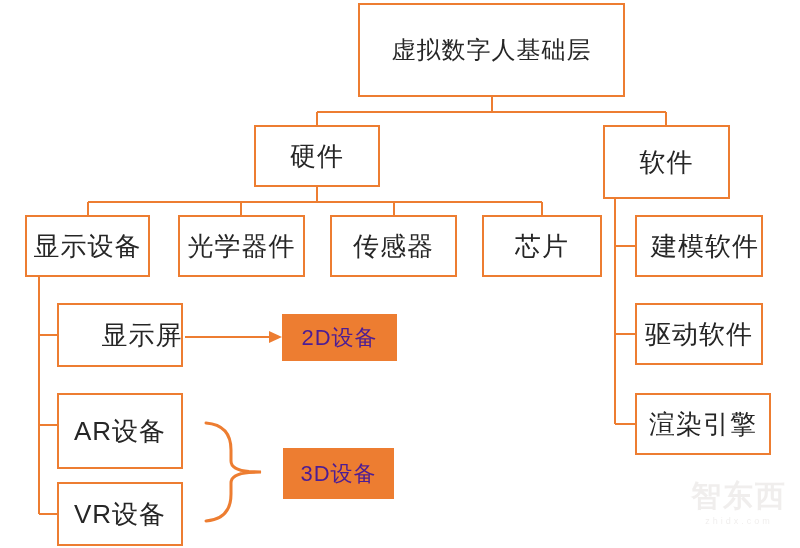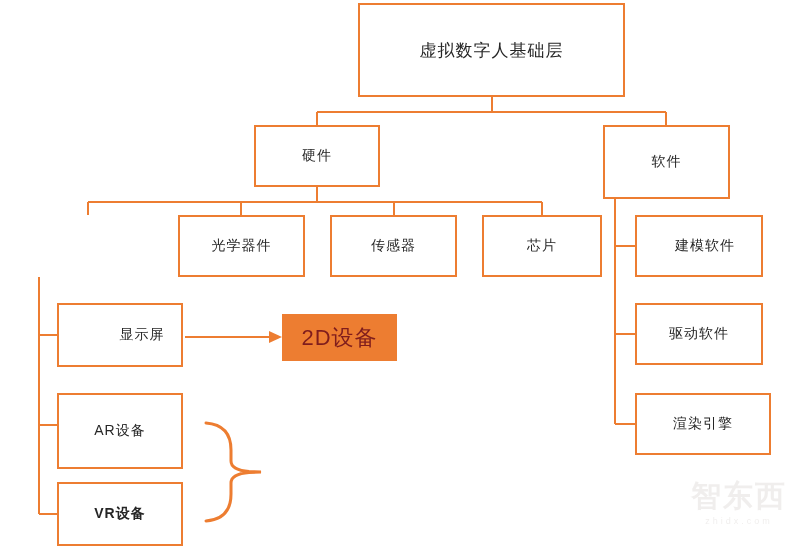--- a/index.html
+++ b/index.html
@@ -21,29 +21,29 @@
   }
   .node {
     position: absolute;
     box-sizing: border-box;
     display: flex;
     align-items: center;
     justify-content: center;
     background: #ffffff;
     border: 2px solid var(--accent);
     color: #262626;
-    font-size: 14px;
+    font-size: 26px;
     letter-spacing: 1px;
     white-space: nowrap;
   }
-  .node.root { font-size: 17px; }
+  .node.root { font-size: 24px; }
   .node.filled {
     background: var(--accent);
     border: none;
-    color: #7f1d1d;
+    color: #4c1d95;
     font-size: 22px;
   }
   .watermark {
     position: absolute;
     left: 683px; top: 478px;
     width: 112px;
     text-align: center;
     pointer-events: none;
     user-select: none;
   }
@@ -83,32 +83,34 @@
     <polygon points="269,331 282,337 269,343" fill="#ED7D31"></polygon>
 
     <path fill="none" stroke="#ED7D31" stroke-width="3" stroke-linecap="round" d="M206,423 Q231,425 231,450 L231,461 Q231,470 249,471.5 L261,472 L249,472.5 Q231,474 231,483 L231,494 Q231,519 206,521"></path>
   </svg>
 
   <div class="node root" style="left:358px; top:3px; width:267px; height:94px;">虚拟数字人基础层</div>
 
   <div class="node" style="left:254px; top:125px; width:126px; height:62px;">硬件</div>
   <div class="node" style="left:603px; top:125px; width:127px; height:74px;">软件</div>
 
+  <div class="node" style="left:25px; top:215px; width:125px; height:62px;">显示设备</div>
   <div class="node" style="left:178px; top:215px; width:127px; height:62px;">光学器件</div>
   <div class="node" style="left:330px; top:215px; width:127px; height:62px;">传感器</div>
   <div class="node" style="left:482px; top:215px; width:120px; height:62px;">芯片</div>
 
   <div class="node" style="left:635px; top:215px; width:128px; height:62px;padding-left:12px;">建模软件</div>
   <div class="node" style="left:635px; top:303px; width:128px; height:62px;">驱动软件</div>
   <div class="node" style="left:635px; top:393px; width:136px; height:62px;">渲染引擎</div>
 
   <div class="node" style="left:57px; top:303px; width:126px; height:64px;padding-left:44px;">显示屏</div>
   <div class="node" style="left:57px; top:393px; width:126px; height:76px;">AR设备</div>
-  <div class="node" style="left:57px; top:482px; width:126px; height:64px;font-weight:bold;">VR设备</div>
+  <div class="node" style="left:57px; top:482px; width:126px; height:64px;">VR设备</div>
 
   <div class="node filled" style="left:282px; top:314px; width:115px; height:47px;">2D设备</div>
+  <div class="node filled" style="left:283px; top:448px; width:111px; height:51px;">3D设备</div>
 
   <div class="watermark">
     <div class="wm-main">智东西</div>
     <div class="wm-sub">zhidx.com</div>
   </div>
 
 </div>
 
 </body></html>

